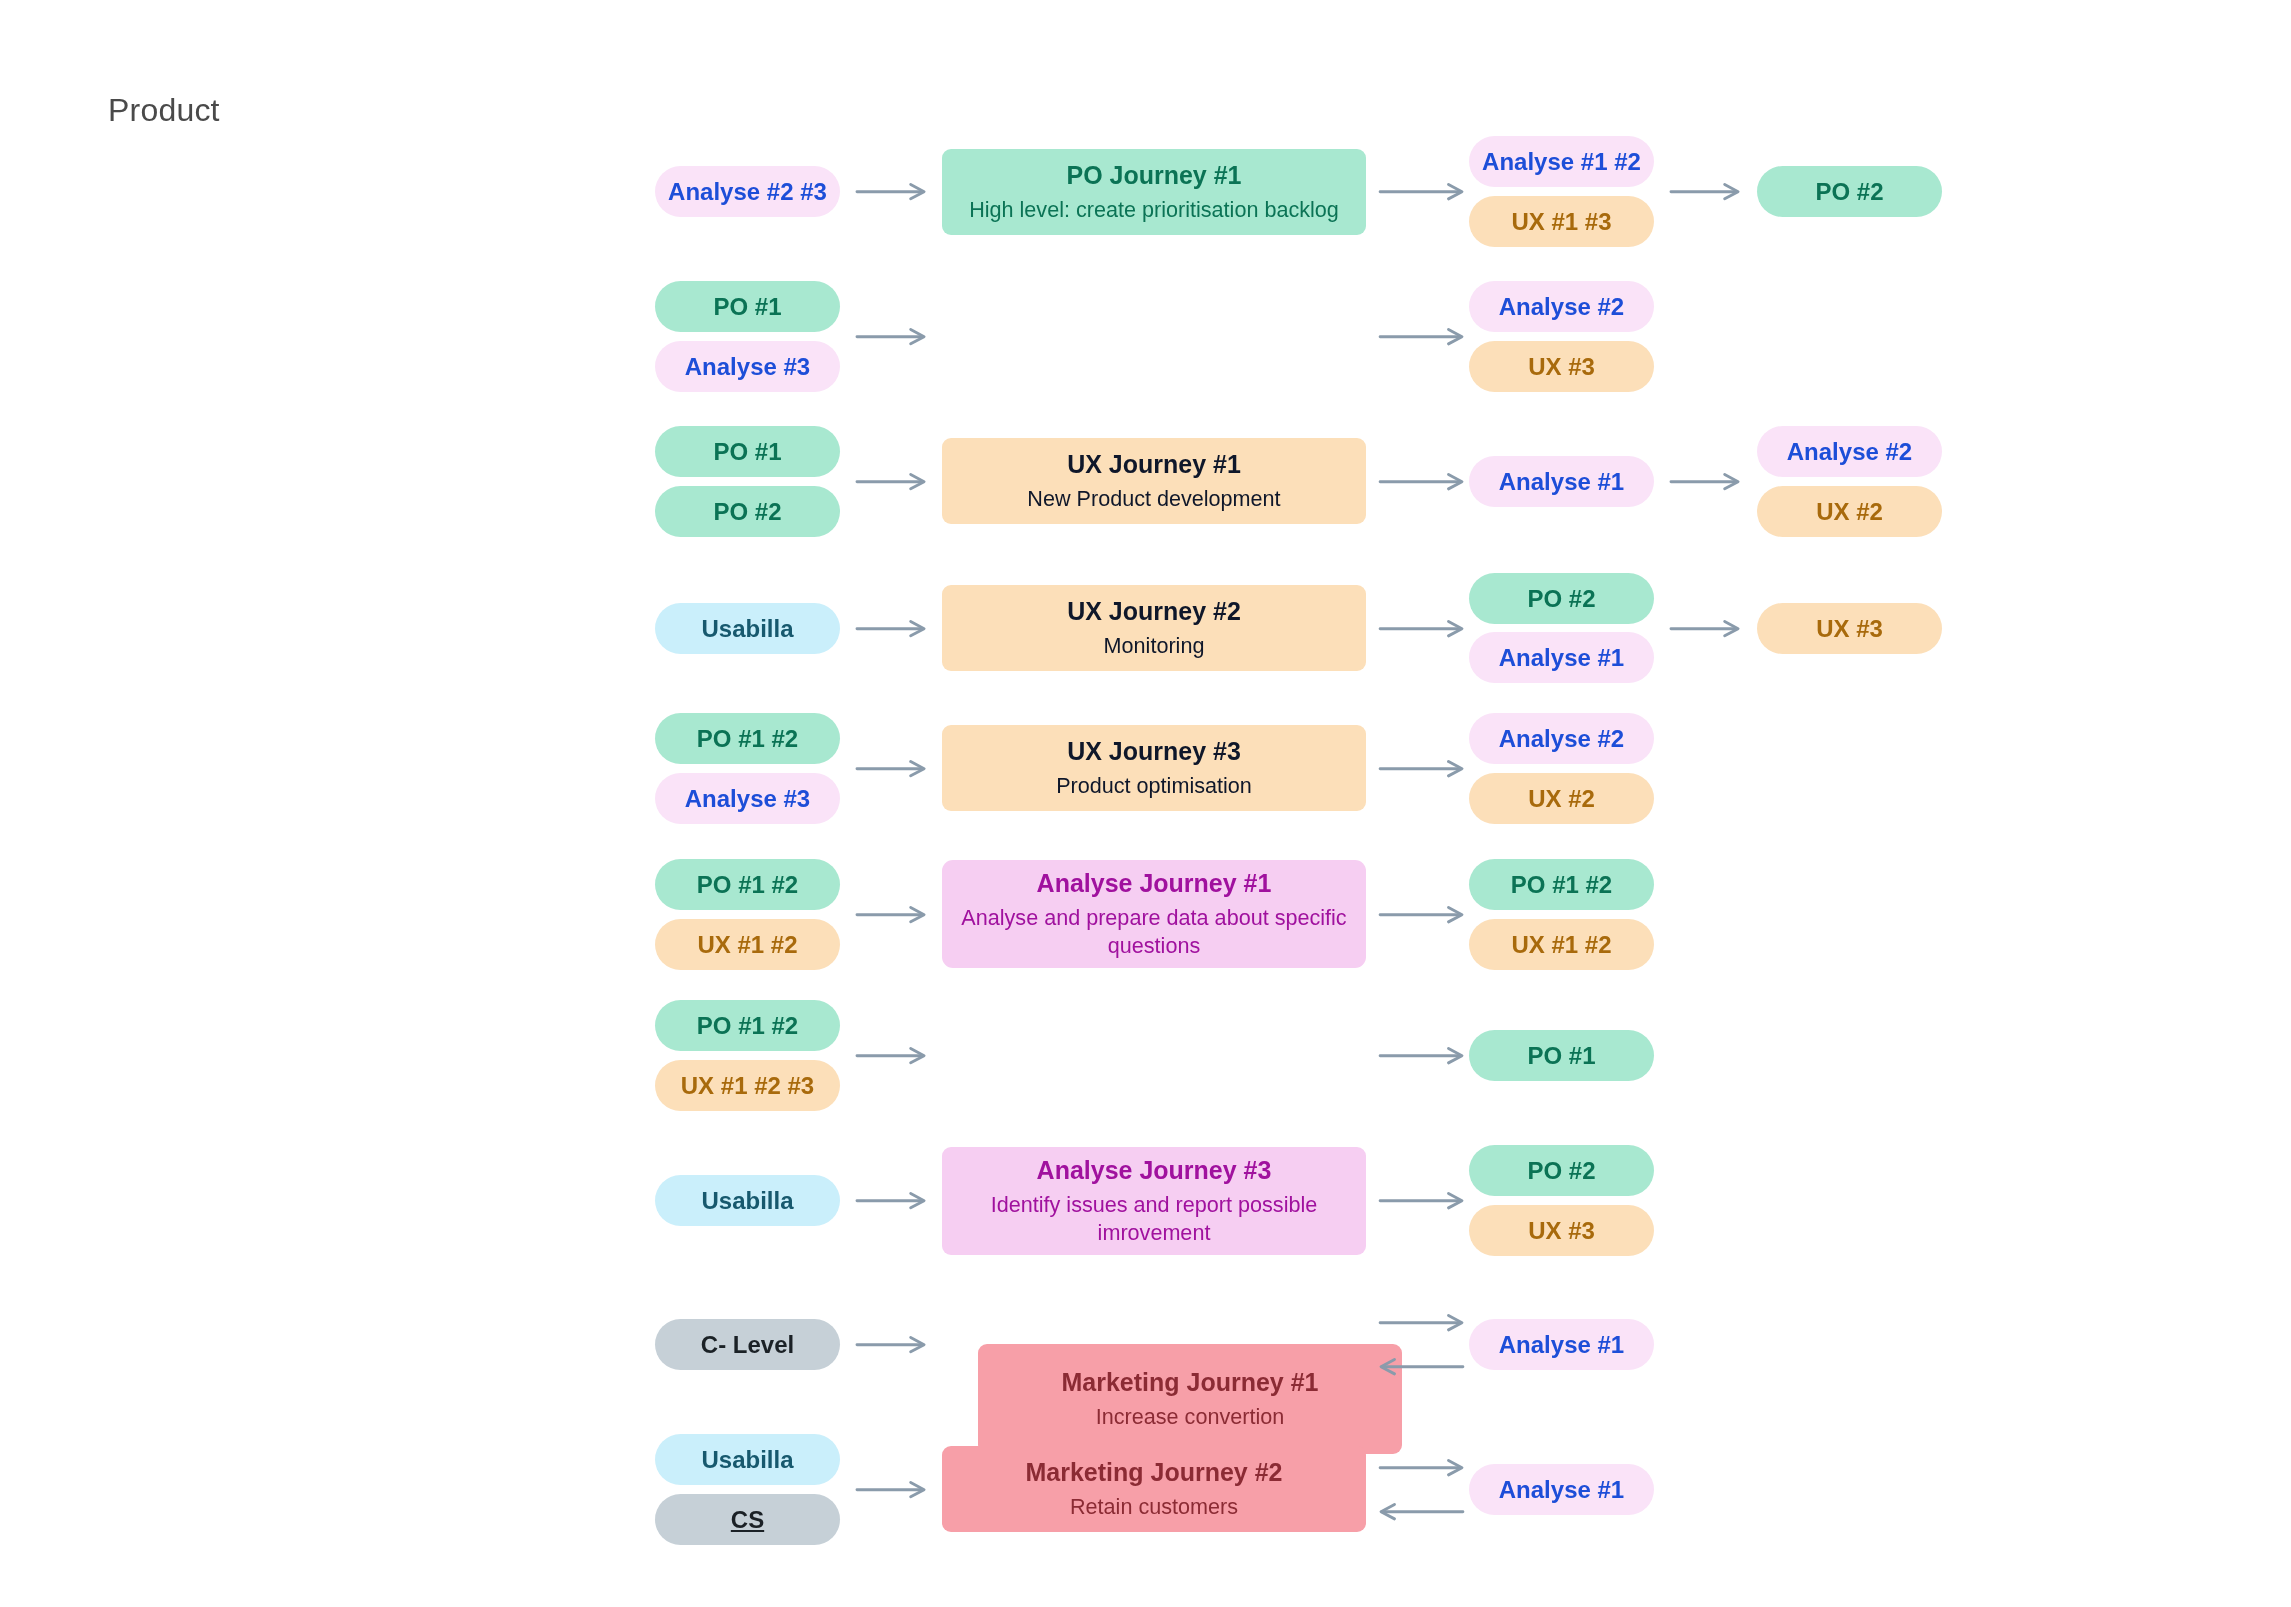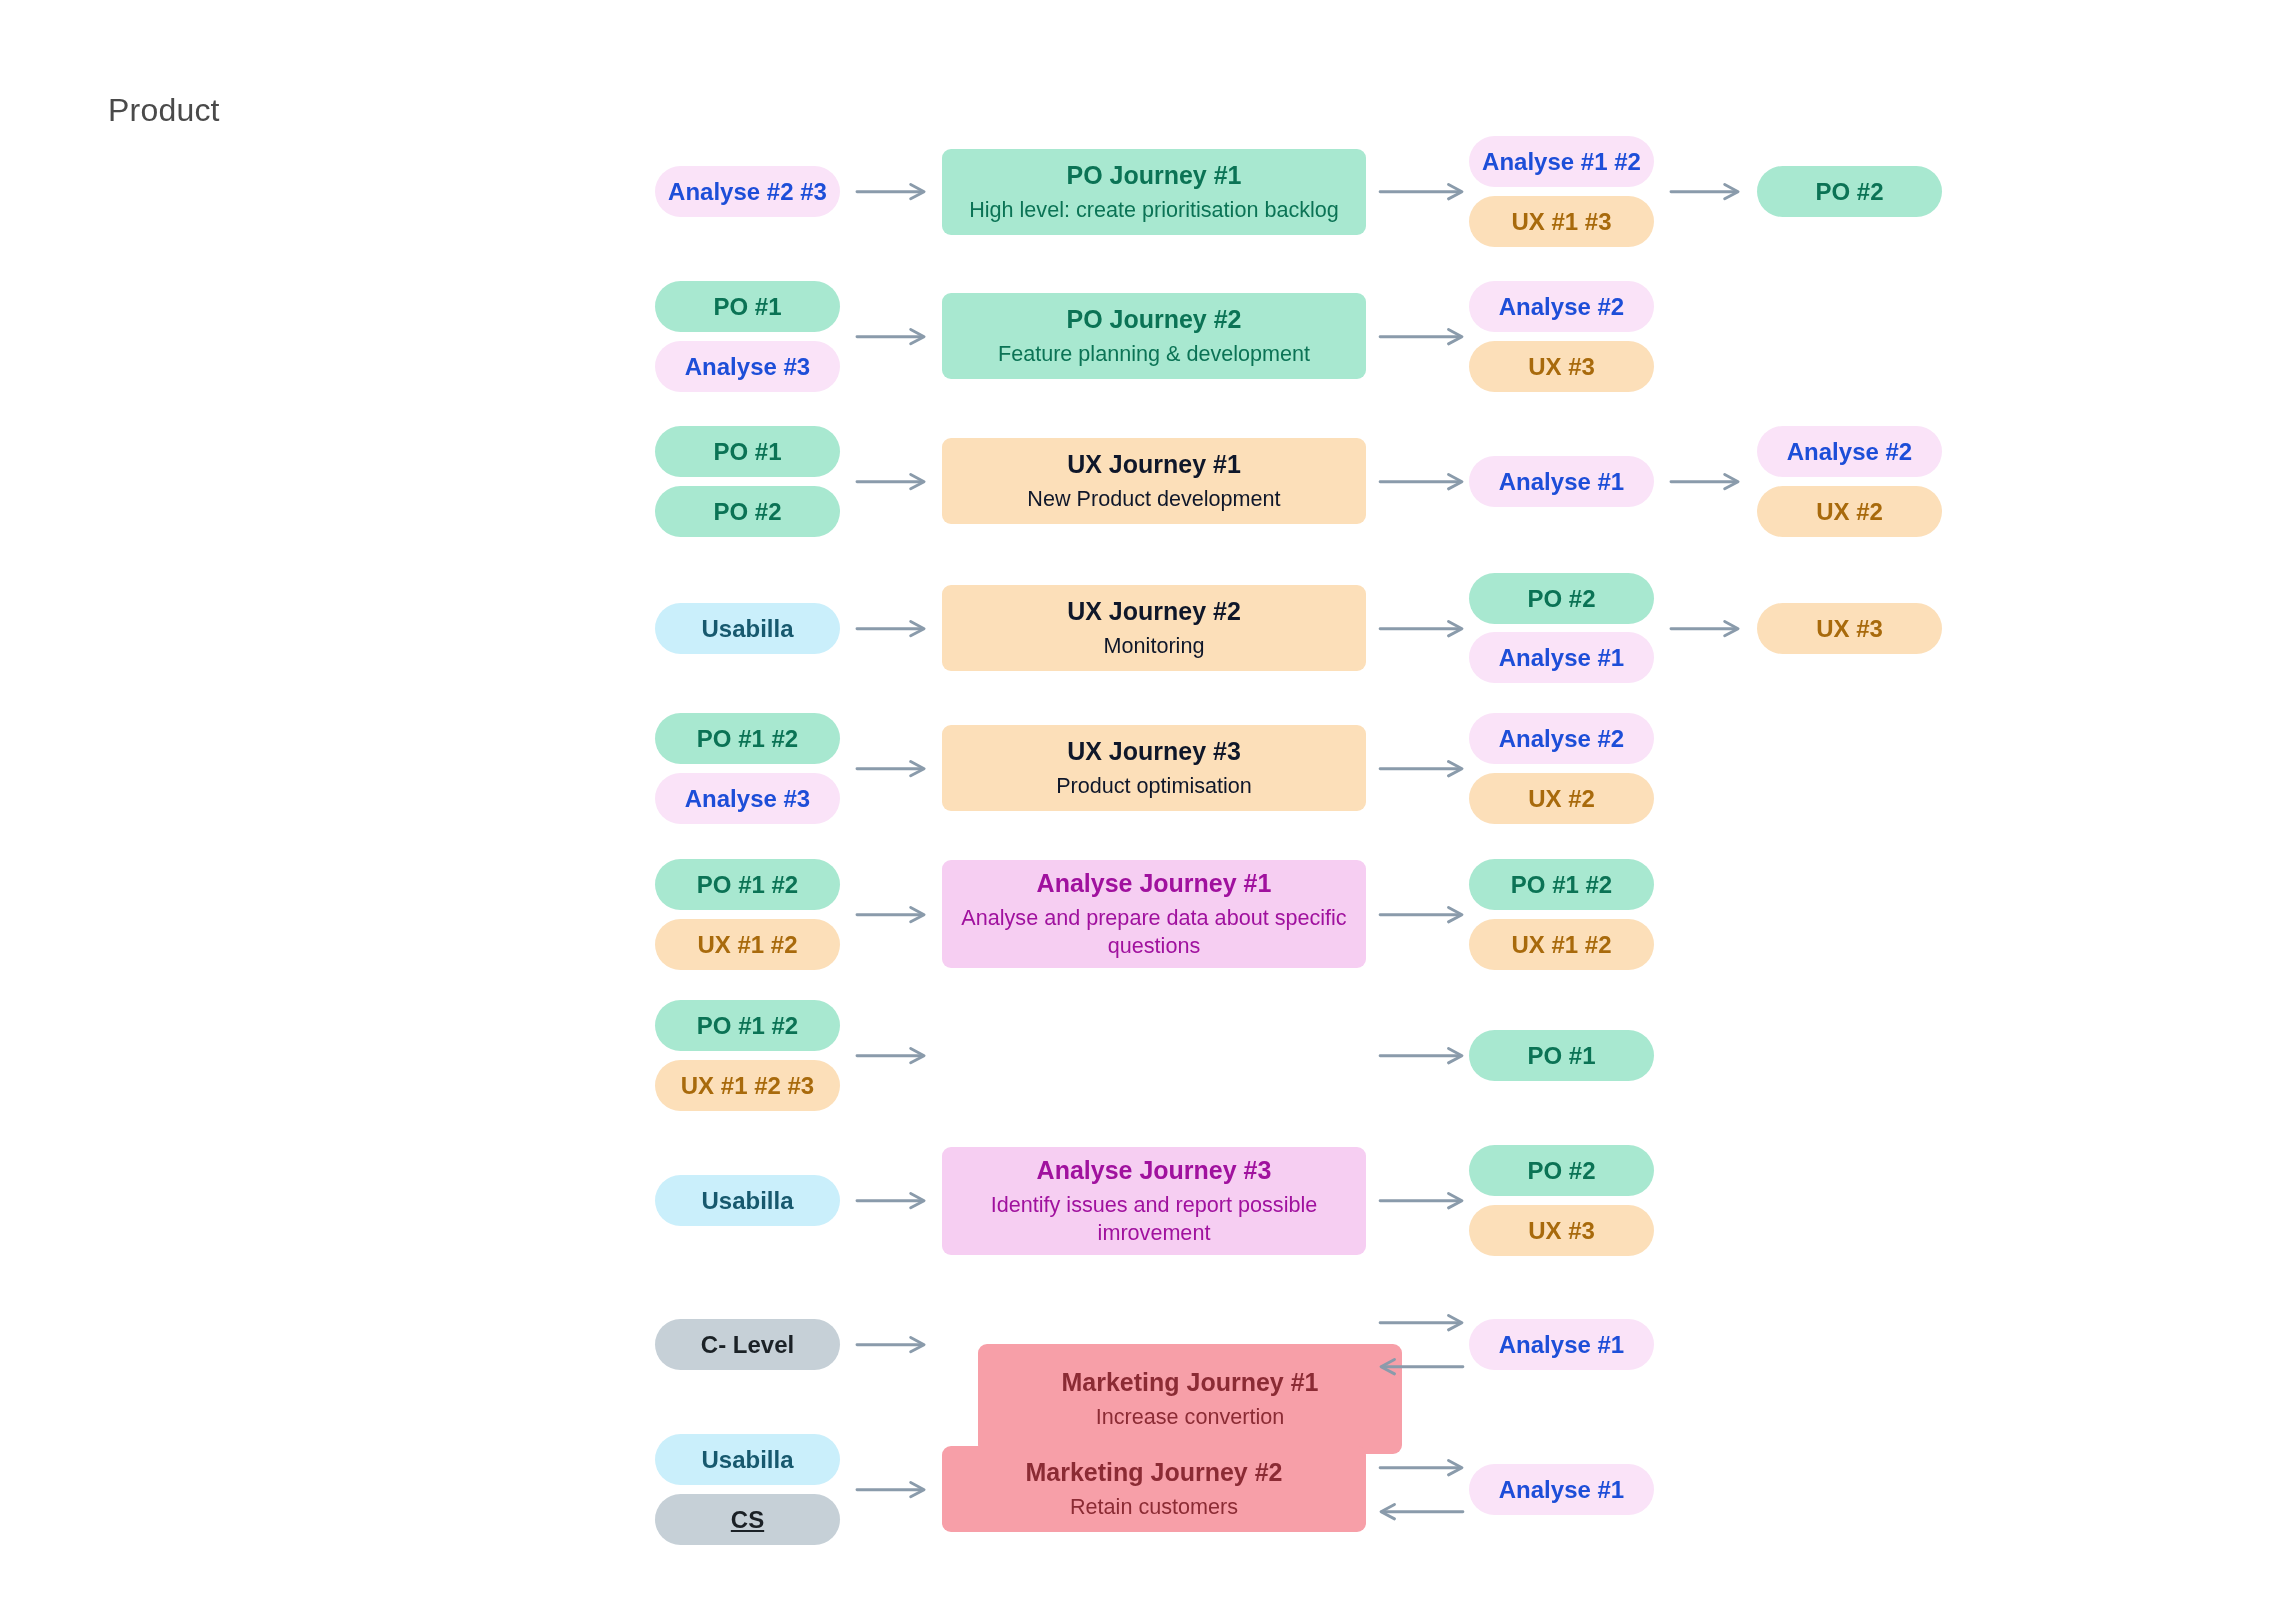--- a/index.html
+++ b/index.html
@@ -139,24 +139,20 @@
     </div>
     <div class="pill c-pink" style="left: 655px; top: 341px; width: 185px; height: 51px;">
       <span>Analyse #3</span>
     </div>
     <div class="arrow" style="left: 857px; top: 325px; width: 68px;">
       <svg width="68" height="23.4" viewBox="0 0 76 26">
        <line x1="0" y1="13" x2="73" y2="13" stroke="#8a9bab" stroke-width="3.2" stroke-linecap="round"></line>
        <polyline points="60,5 75,13 60,21" fill="none" stroke="#8a9bab" stroke-width="3.2" stroke-linecap="round" stroke-linejoin="round"></polyline>
      </svg>
     </div>
-    <div class="journey j-green" style="height: 86px; top: 293px;">
-      <div class="j-title">PO Journey #2</div>
-      <div class="j-sub">Feature planning &amp; development</div>
-    </div>
     <div class="arrow" style="left: 1380px; top: 325px; width: 83px;">
       <svg width="83" height="23.4" viewBox="0 0 92 26">
        <line x1="0" y1="13" x2="89" y2="13" stroke="#8a9bab" stroke-width="3.2" stroke-linecap="round"></line>
        <polyline points="76,5 91,13 76,21" fill="none" stroke="#8a9bab" stroke-width="3.2" stroke-linecap="round" stroke-linejoin="round"></polyline>
      </svg>
     </div>
     <div class="pill c-pink" style="left: 1469px; top: 281px; width: 185px; height: 51px;">
       <span>Analyse #2</span>
     </div>
     <div class="pill c-orange" style="left: 1469px; top: 341px; width: 185px; height: 51px;">
@@ -266,21 +262,21 @@
     </div>
     <div class="pill c-orange" style="left: 655px; top: 919px; width: 185px; height: 51px;">
       <span>UX #1 #2</span>
     </div>
     <div class="arrow" style="left: 857px; top: 903px; width: 68px;">
       <svg width="68" height="23.4" viewBox="0 0 76 26">
        <line x1="0" y1="13" x2="73" y2="13" stroke="#8a9bab" stroke-width="3.2" stroke-linecap="round"></line>
        <polyline points="60,5 75,13 60,21" fill="none" stroke="#8a9bab" stroke-width="3.2" stroke-linecap="round" stroke-linejoin="round"></polyline>
      </svg>
     </div>
-    <div class="journey j-pink" style="height: 108px; top: 860px;">
+    <div class="journey j-pink" style="height: 108px; top: 860px; border-radius: 11px;">
       <div class="j-title">Analyse Journey #1</div>
       <div class="j-sub">Analyse and prepare data about specific questions</div>
     </div>
     <div class="arrow" style="left: 1380px; top: 903px; width: 83px;">
       <svg width="83" height="23.4" viewBox="0 0 92 26">
        <line x1="0" y1="13" x2="89" y2="13" stroke="#8a9bab" stroke-width="3.2" stroke-linecap="round"></line>
        <polyline points="76,5 91,13 76,21" fill="none" stroke="#8a9bab" stroke-width="3.2" stroke-linecap="round" stroke-linejoin="round"></polyline>
      </svg>
     </div>
     <div class="pill c-green" style="left: 1469px; top: 859px; width: 185px; height: 51px;">

